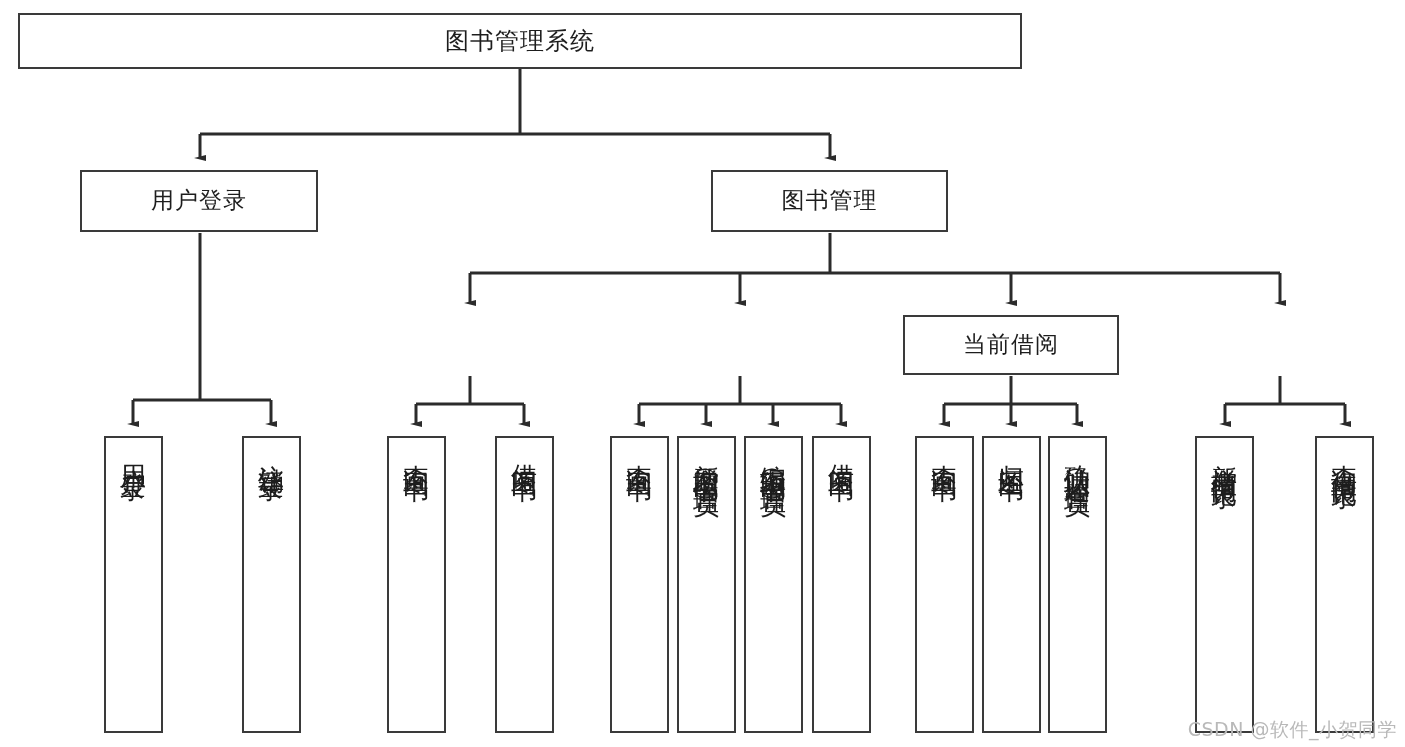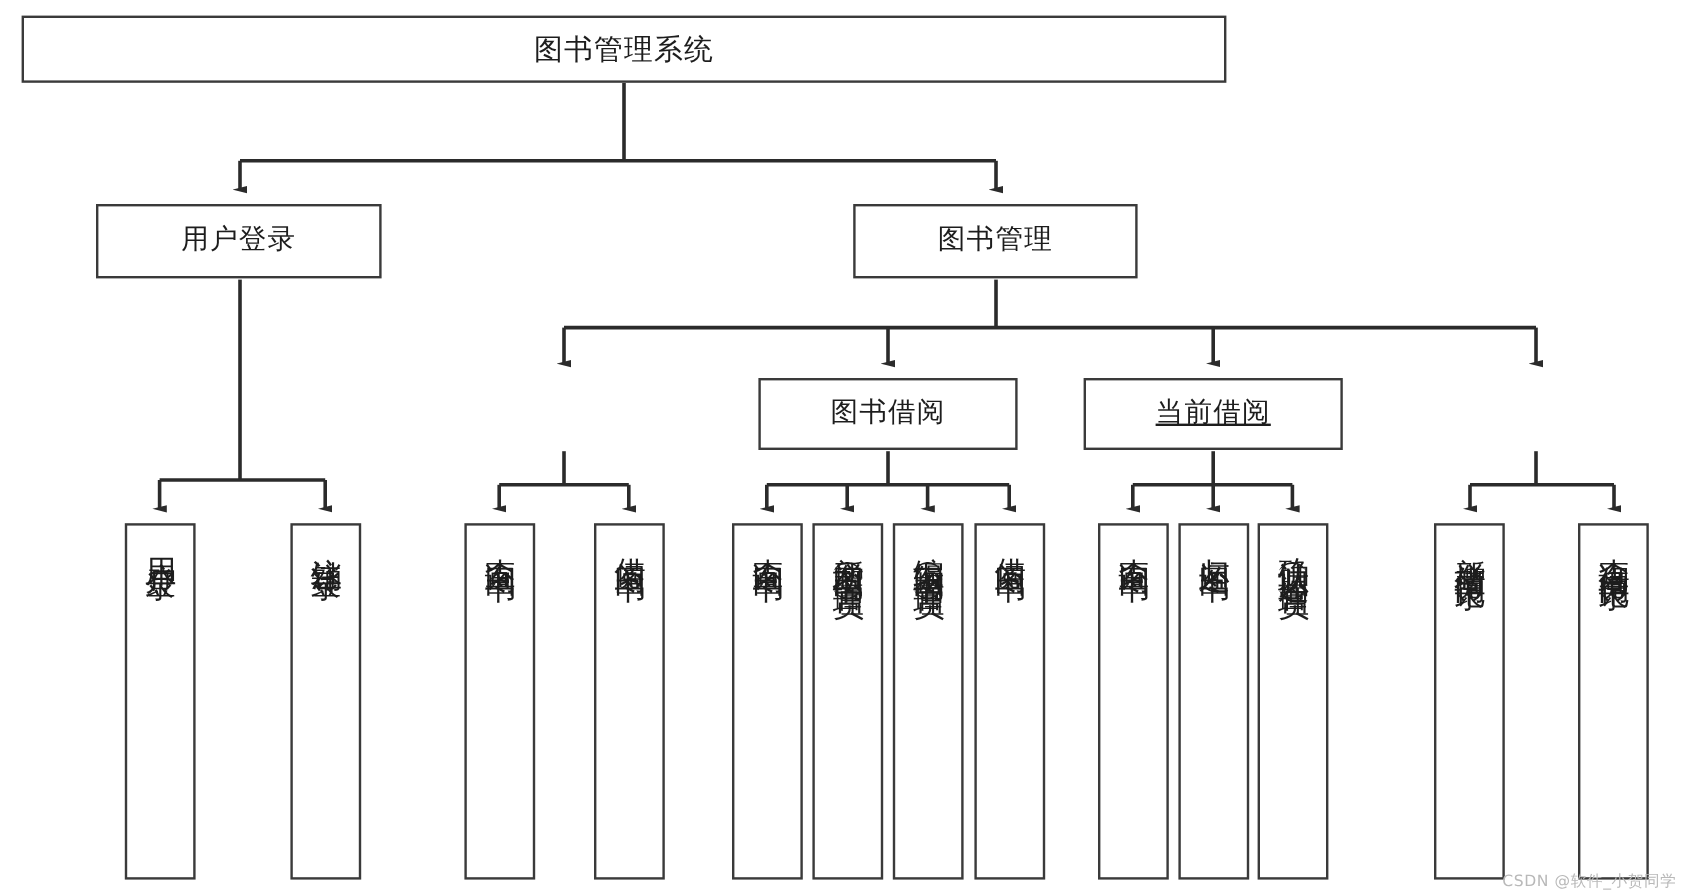--- a/index.html
+++ b/index.html
@@ -61,21 +61,21 @@
     text-orientation: upright;
     font-size: 26px;
     line-height: 1.0;
     letter-spacing: 4px;
     white-space: nowrap;
   }
   .watermark {
     position: absolute;
     right: 8px;
     bottom: 4px;
-    font-size: 13px;
+    font-size: 19px;
     color: #b9b9b9;
     white-space: nowrap;
     letter-spacing: 0.5px;
     font-family: "DejaVu Sans", "Liberation Sans", sans-serif;
   }
 </style>
 </head>
 <body>
 
 <div id="canvas">
@@ -136,25 +136,22 @@
 
   <div class="node horiz" style="left:80px; top:170px; width:238px; height:62px;">
     <span class="label">用户登录</span>
   </div>
 
   <div class="node horiz" style="left:711px; top:170px; width:237px; height:62px;align-items:center;">
     <span class="label">图书管理</span>
   </div>
 
 
-  <div class="node horiz" style="left:632px; top:315px; width:216px; height:60px;">
-    <span class="label">图书借阅</span>
-  </div>
-
-  <div class="node horiz" style="left:903px; top:315px; width:216px; height:60px;text-decoration:underline;">
+
+  <div class="node horiz" style="left:903px; top:315px; width:216px; height:60px;">
     <span class="label">当前借阅</span>
   </div>
 
 
   <div class="node vert" style="left:104px; top:436px; width:59px; height:297px;">
     <span class="label">用户登录</span>
   </div>
 
   <div class="node vert" style="left:242px; top:436px; width:59px; height:297px;">
     <span class="label">注销登录</span>

